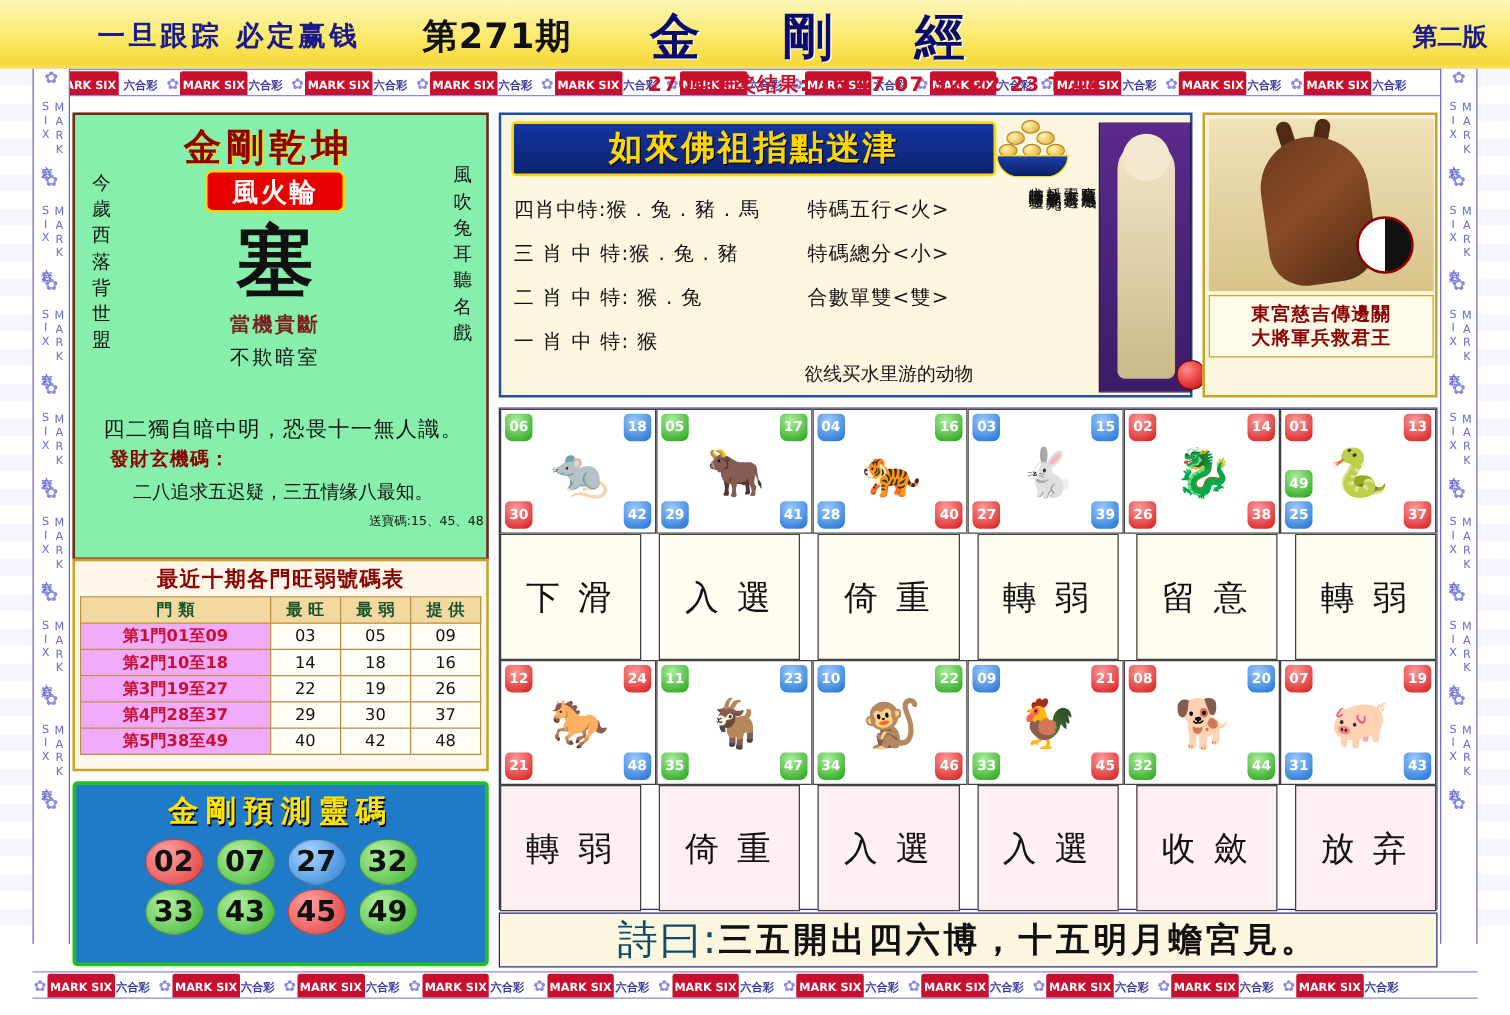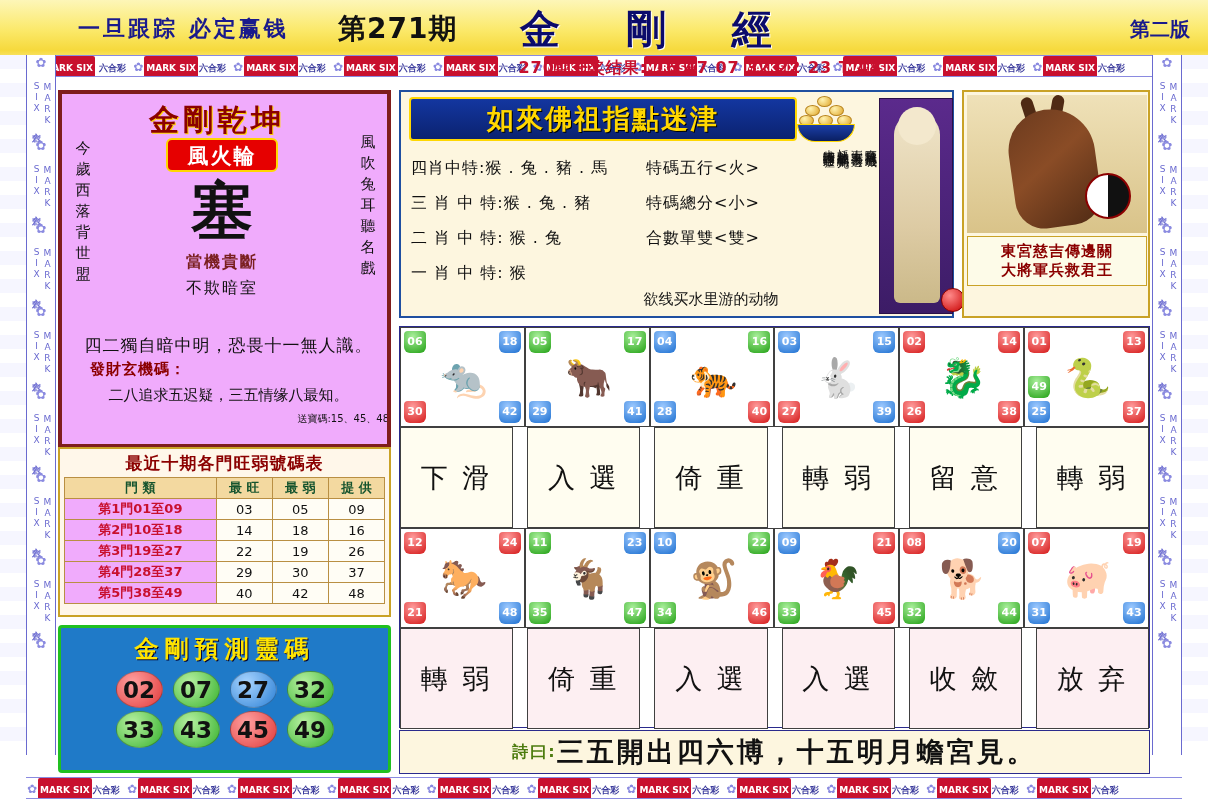--- a/index.html
+++ b/index.html
@@ -86,21 +86,21 @@
   }
 
   
   .main { position:absolute; left:58px; top:80px; width:1092px; height:694px; }
 
   
   .leftcol { position:absolute; left:0; top:0; width:333px; height:694px; }
 
   .panel-jingang {
     position:absolute; left:0; top:10px; width:333px; height:358px;
-    background:#f0abfc; border:4px solid #7f1d1d;
+    background:#86efac; border:2px solid #7f1d1d;
     overflow:hidden;
   }
   .jg-title {
     position:absolute; left:30px; top:6px; width:250px; text-align:center;
     font-size:30px; font-weight:bold; color:#8b0000; letter-spacing:4px;
     text-shadow:1px 1px 0 #ffd700;
   }
   .jg-vleft {
     position:absolute; left:10px; top:44px; width:22px;
     font-size:15px; color:#111; line-height:21px; text-align:center;
@@ -336,21 +336,21 @@
     display:flex; align-items:center; justify-content:center;
     font-size:38px; line-height:1;
   }
 
   
   .poem {
     position:absolute; left:0; top:650px; width:751px; height:44px;
     background:#fdf6df; border:1px solid #2a2a8c;
     display:flex; align-items:center; justify-content:center;
   }
-  .poem .lbl { font-size:16px; color:#4d7c0f; font-weight:bold; letter-spacing:2px; }
+  .poem .lbl { font-size:32px; color:#0c4a6e; font-weight:normal; letter-spacing:2px; }
   .poem .txt { font-size:27px; color:#111; font-weight:bold; letter-spacing:3px; }
 </style>
 </head>
 <body>
 
 <div class="page">
 
   <div class="header">
     <div class="hdr-left">一旦跟踪 必定赢钱</div>
     <div class="hdr-issue">第271期</div>

